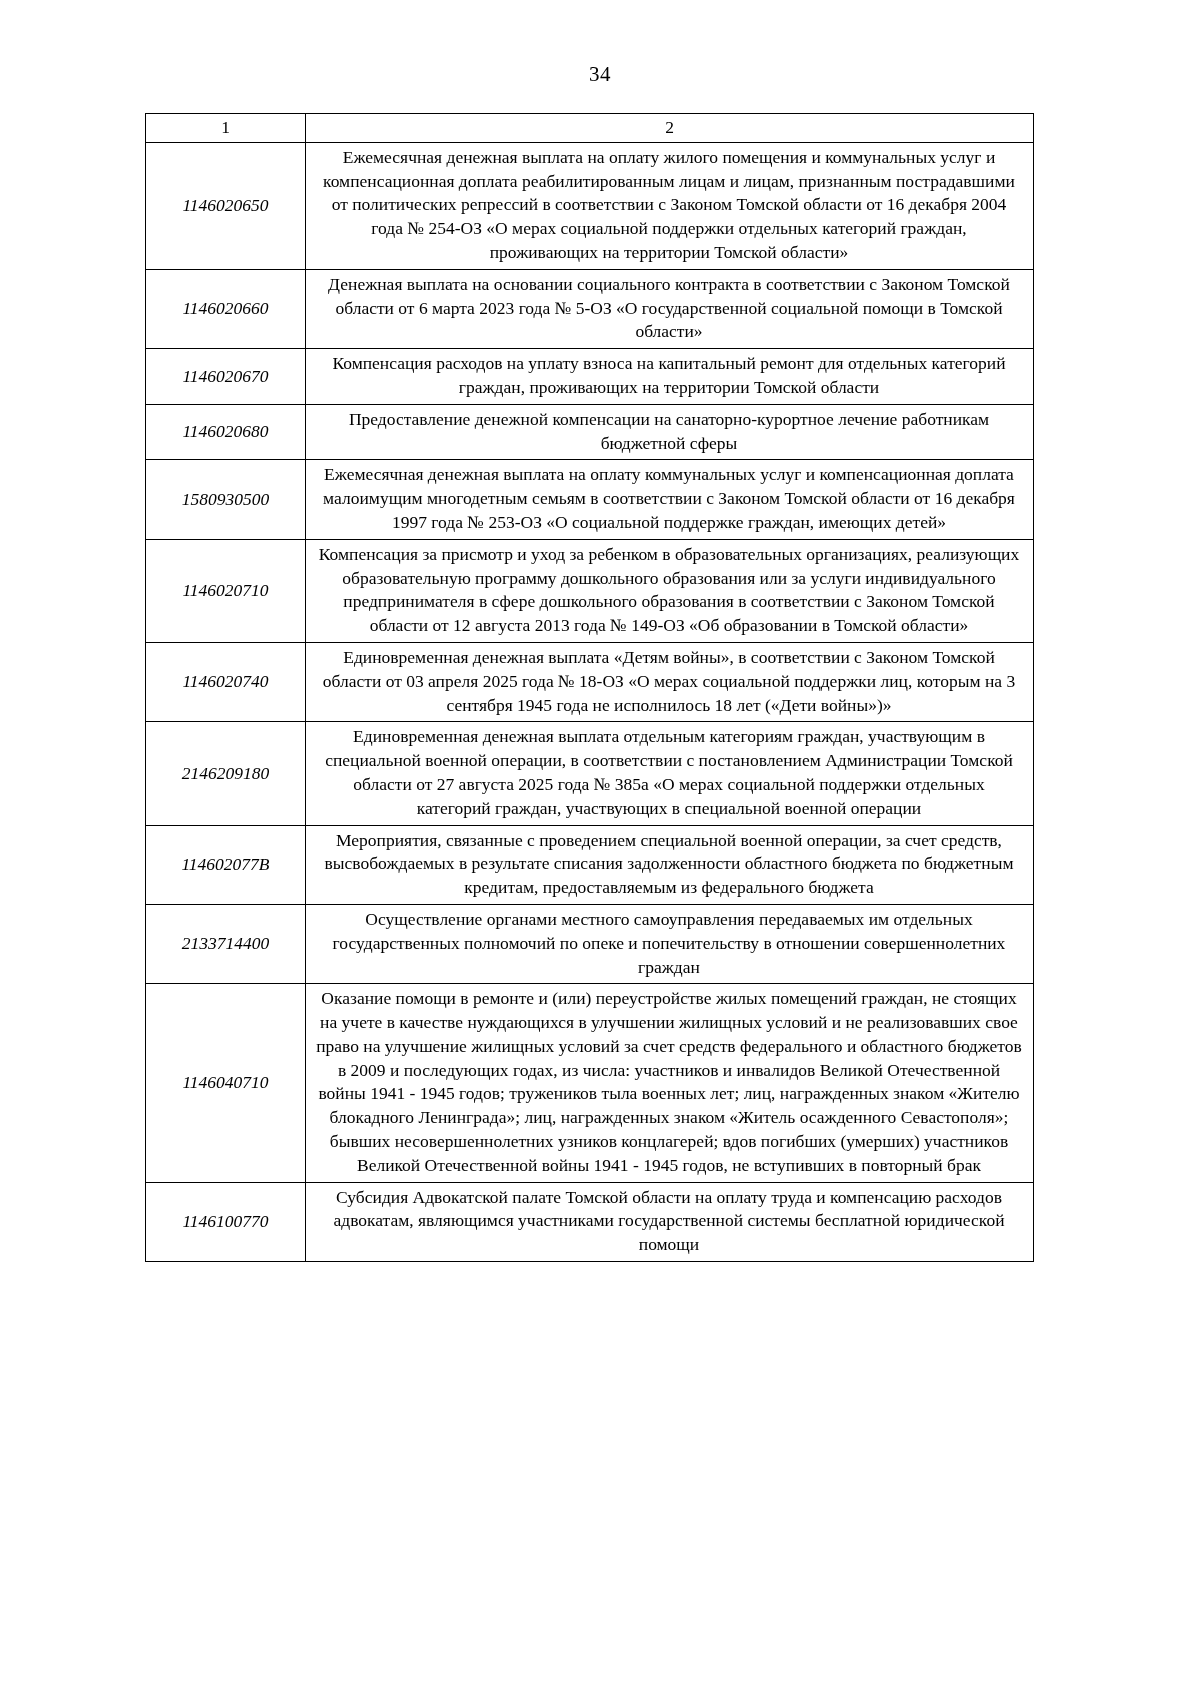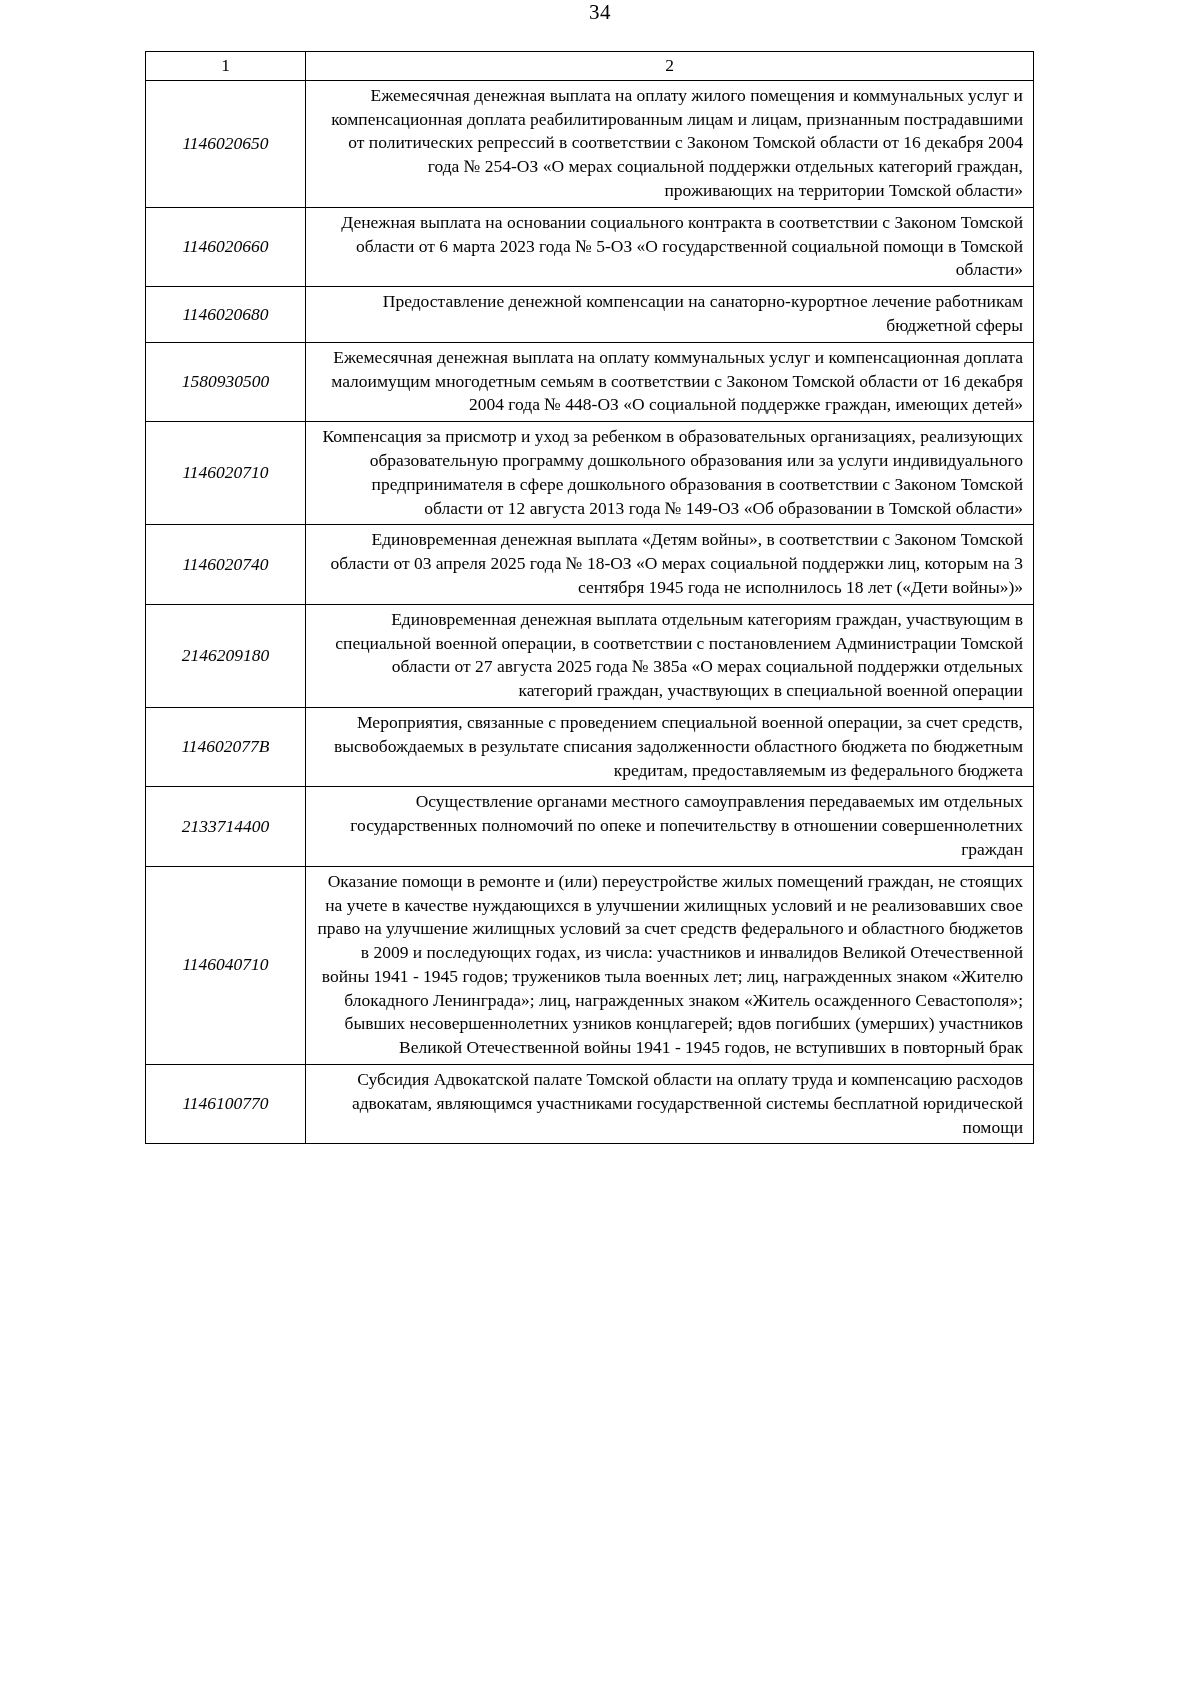--- a/index.html
+++ b/index.html
@@ -11,20 +11,21 @@
   }
   .page {
     position: relative;
     width: 1200px;
     min-height: 1698px;
     background: #ffffff;
     box-sizing: border-box;
   }
   .page-number {
     text-align: center;
+    padding-top: 62px;
     font-size: 21px;
     letter-spacing: 0.5px;
   }
   table.doc-table {
     border-collapse: collapse;
     margin: 26px 0 0 145px;
     width: 888px;
     table-layout: fixed;
   }
   table.doc-table th,
@@ -42,21 +43,21 @@
     height: 26px;
   }
   col.col-code { width: 160px; }
   col.col-desc { width: 728px; }
   td.code-cell {
     text-align: center;
     padding: 2px 6px;
     font-style: italic;
   }
   td.desc-cell {
-    text-align: right;
+    text-align: center;
     padding: 3px 10px 4px 9px;
   }
 </style>
 </head>
 <body>
 
 <div class="page">
   <div class="page-number">34</div>
 
   <table class="doc-table">
@@ -73,26 +74,30 @@
     <tbody>
         <tr>
           <td class="code-cell">1146020650</td>
           <td class="desc-cell">Ежемесячная денежная выплата на оплату жилого помещения и коммунальных услуг и компенсационная доплата реабилитированным лицам и лицам, признанным пострадавшими от политических репрессий в соответствии с Законом Томской области от 16 декабря 2004 года № 254-ОЗ «О мерах социальной поддержки отдельных категорий граждан, проживающих на территории Томской области»</td>
         </tr>
         <tr>
           <td class="code-cell">1146020660</td>
           <td class="desc-cell">Денежная выплата на основании социального контракта в соответствии с Законом Томской области от 6 марта 2023 года № 5-ОЗ «О государственной социальной помощи в Томской области»</td>
         </tr>
         <tr>
+          <td class="code-cell">1146020670</td>
+          <td class="desc-cell">Компенсация расходов на уплату взноса на капитальный ремонт для отдельных категорий граждан, проживающих на территории Томской области</td>
+        </tr>
+        <tr>
           <td class="code-cell">1146020680</td>
           <td class="desc-cell">Предоставление денежной компенсации на санаторно-курортное лечение работникам бюджетной сферы</td>
         </tr>
         <tr>
           <td class="code-cell">1580930500</td>
-          <td class="desc-cell">Ежемесячная денежная выплата на оплату коммунальных услуг и компенсационная доплата малоимущим многодетным семьям в соответствии с Законом Томской области от 16 декабря 2004 года № 448-ОЗ «О социальной поддержке граждан, имеющих детей»</td>
+          <td class="desc-cell">Ежемесячная денежная выплата на оплату коммунальных услуг и компенсационная доплата малоимущим многодетным семьям в соответствии с Законом Томской области от 16 декабря 1997 года № 253-ОЗ «О социальной поддержке граждан, имеющих детей»</td>
         </tr>
         <tr>
           <td class="code-cell">1146020710</td>
           <td class="desc-cell">Компенсация за присмотр и уход за ребенком в образовательных организациях, реализующих образовательную программу дошкольного образования или за услуги индивидуального предпринимателя в сфере дошкольного образования в соответствии с Законом Томской области от 12 августа 2013 года № 149-ОЗ «Об образовании в Томской области»</td>
         </tr>
         <tr>
           <td class="code-cell">1146020740</td>
           <td class="desc-cell">Единовременная денежная выплата «Детям войны», в соответствии с Законом Томской области от 03 апреля 2025 года № 18-ОЗ «О мерах социальной поддержки лиц, которым на 3 сентября 1945 года не исполнилось 18 лет («Дети войны»)»</td>
         </tr>
         <tr>

